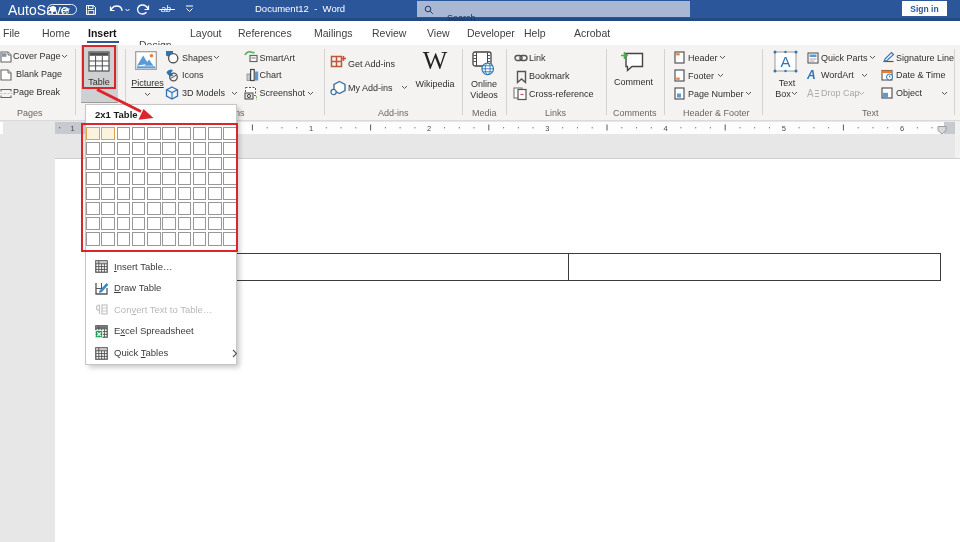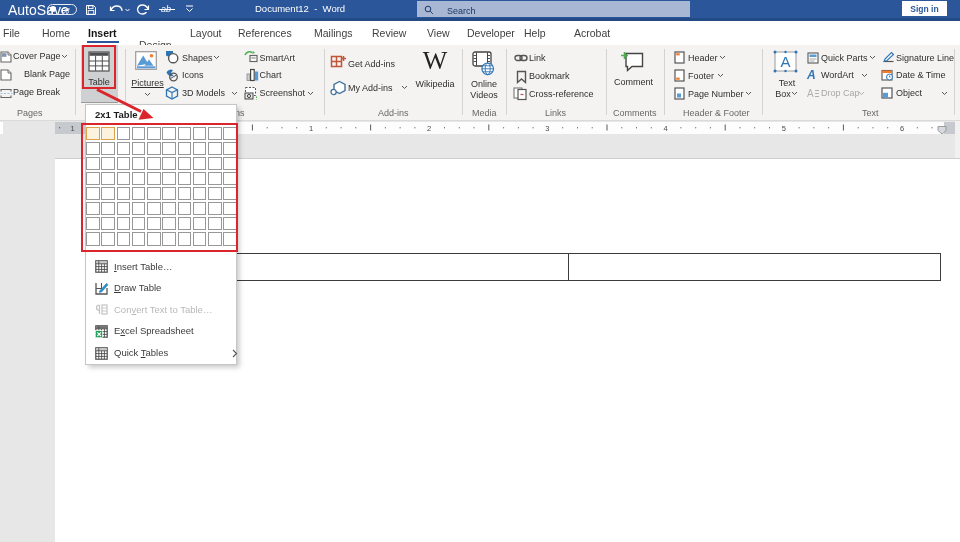--- a/index.html
+++ b/index.html
@@ -48,21 +48,21 @@
  <rect x="1" y="0.5" width="7" height="1" fill="#fff"></rect>
  <path d="M1.5 3.5 4.5 6.5 7.5 3.5" fill="none" stroke="#fff" stroke-width="1"></path>
 </svg>
 <div class="abs t" style="left:255px;top:4px;width:90px;text-align:center;color:#fff;font-size:9.5px;">Document12&nbsp;&nbsp;-&nbsp;&nbsp;Word</div>
 
 <div class="abs" style="left:417px;top:1px;width:273px;height:16px;background:#a8b7d3;"></div>
 <svg class="abs" style="left:424px;top:4.5px" width="10" height="10" viewBox="0 0 10 10">
  <circle cx="4" cy="4" r="2.8" fill="none" stroke="#1c3866" stroke-width="1"></circle>
  <path d="M6.2 6.2 8.8 8.8" stroke="#1c3866" stroke-width="1"></path>
 </svg>
-<div class="abs t" style="left:447px;top:6px;color:#1c3866;font-size:9px;">Search</div>
+<div class="abs t" style="left:447px;top:13px;color:#1c3866;font-size:9px;">Search</div>
 
 <div class="abs" style="left:902px;top:1px;width:45px;height:15px;background:#fff;"></div>
 <div class="abs t" style="left:902px;top:4px;width:45px;text-align:center;color:#2b579a;font-size:8.5px;font-weight:bold;">Sign in</div>
 
 <div class="abs" style="left:0;top:21px;width:960px;height:24px;background:#fff;"></div>
 <div class="abs t mt" style="left:3px;">File</div>
 <div class="abs t mt" style="left:42px;">Home</div>
 <div class="abs t mt" style="left:88px;color:#151515;font-weight:bold;">Insert</div>
 <div class="abs" style="left:87px;top:41px;width:32px;height:2.4px;background:#2b579a;"></div>
 <div class="abs t mt" style="left:139px;margin-top:12px;">Design</div>
@@ -102,21 +102,21 @@
  <rect x="2" y="2.2" width="4.5" height="3.6" fill="#8496b0"></rect>
 </svg>
 <div class="t" style="left:13px;top:50.8px;">Cover Page</div>
 <svg class="abs" style="left:60.5px;top:54px" width="7" height="5" viewBox="0 0 7 5">
     <path d="M1 1l2.5 2.5L6 1" stroke="#555" fill="none"></path>
   </svg>
 <svg class="abs" style="left:0px;top:68.5px" width="12" height="12" viewBox="0 0 12 12">
  <path d="M1 1h7l3 3v7H1z" fill="#fff" stroke="#666" stroke-width="1.1"></path>
  <path d="M8 1v3h3" fill="#e8e8e8" stroke="#666" stroke-width="0.9"></path>
 </svg>
-<div class="t" style="left:16px;top:68.8px;padding-left:8px;">Blank Page</div>
+<div class="t" style="left:8px;top:68.8px;padding-left:8px;">Blank Page</div>
 <svg class="abs" style="left:0px;top:88px" width="12" height="11" viewBox="0 0 12 11">
  <path d="M1 3.5V1.5h10v2" fill="none" stroke="#666" stroke-width="1.1"></path>
  <path d="M1 7.5v2h10v-2" fill="none" stroke="#666" stroke-width="1.1"></path>
  <path d="M0.5 5.5h2m1.5 0h2m1.5 0h2m1.5 0h1.5" stroke="#9dc3e6" stroke-width="1"></path>
 </svg>
 <div class="t" style="left:13px;top:87.3px;">Page Break</div>
 
 <div class="abs" style="left:81px;top:45px;width:36.5px;height:58px;background:#cfd0d2;border-bottom:1.4px solid #9b9b9b;"></div>
 <svg class="abs" style="left:88px;top:51px" width="22" height="21" viewBox="0 0 22 21">
  <rect x="1" y="1" width="20" height="19" fill="#fff" stroke="#4f4f4f" stroke-width="1.2"></rect>

